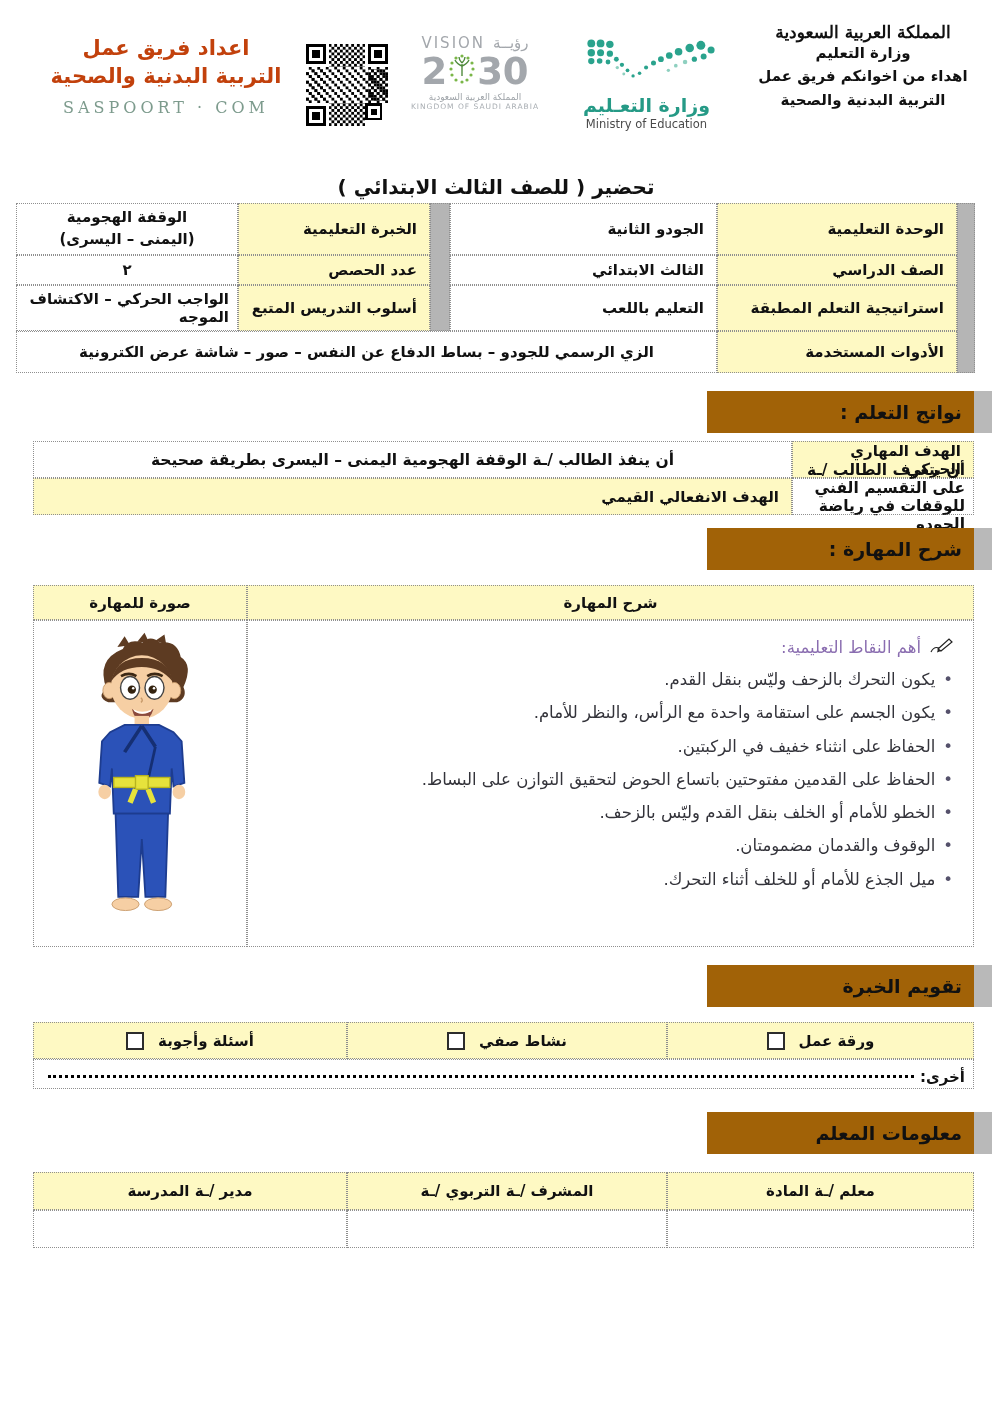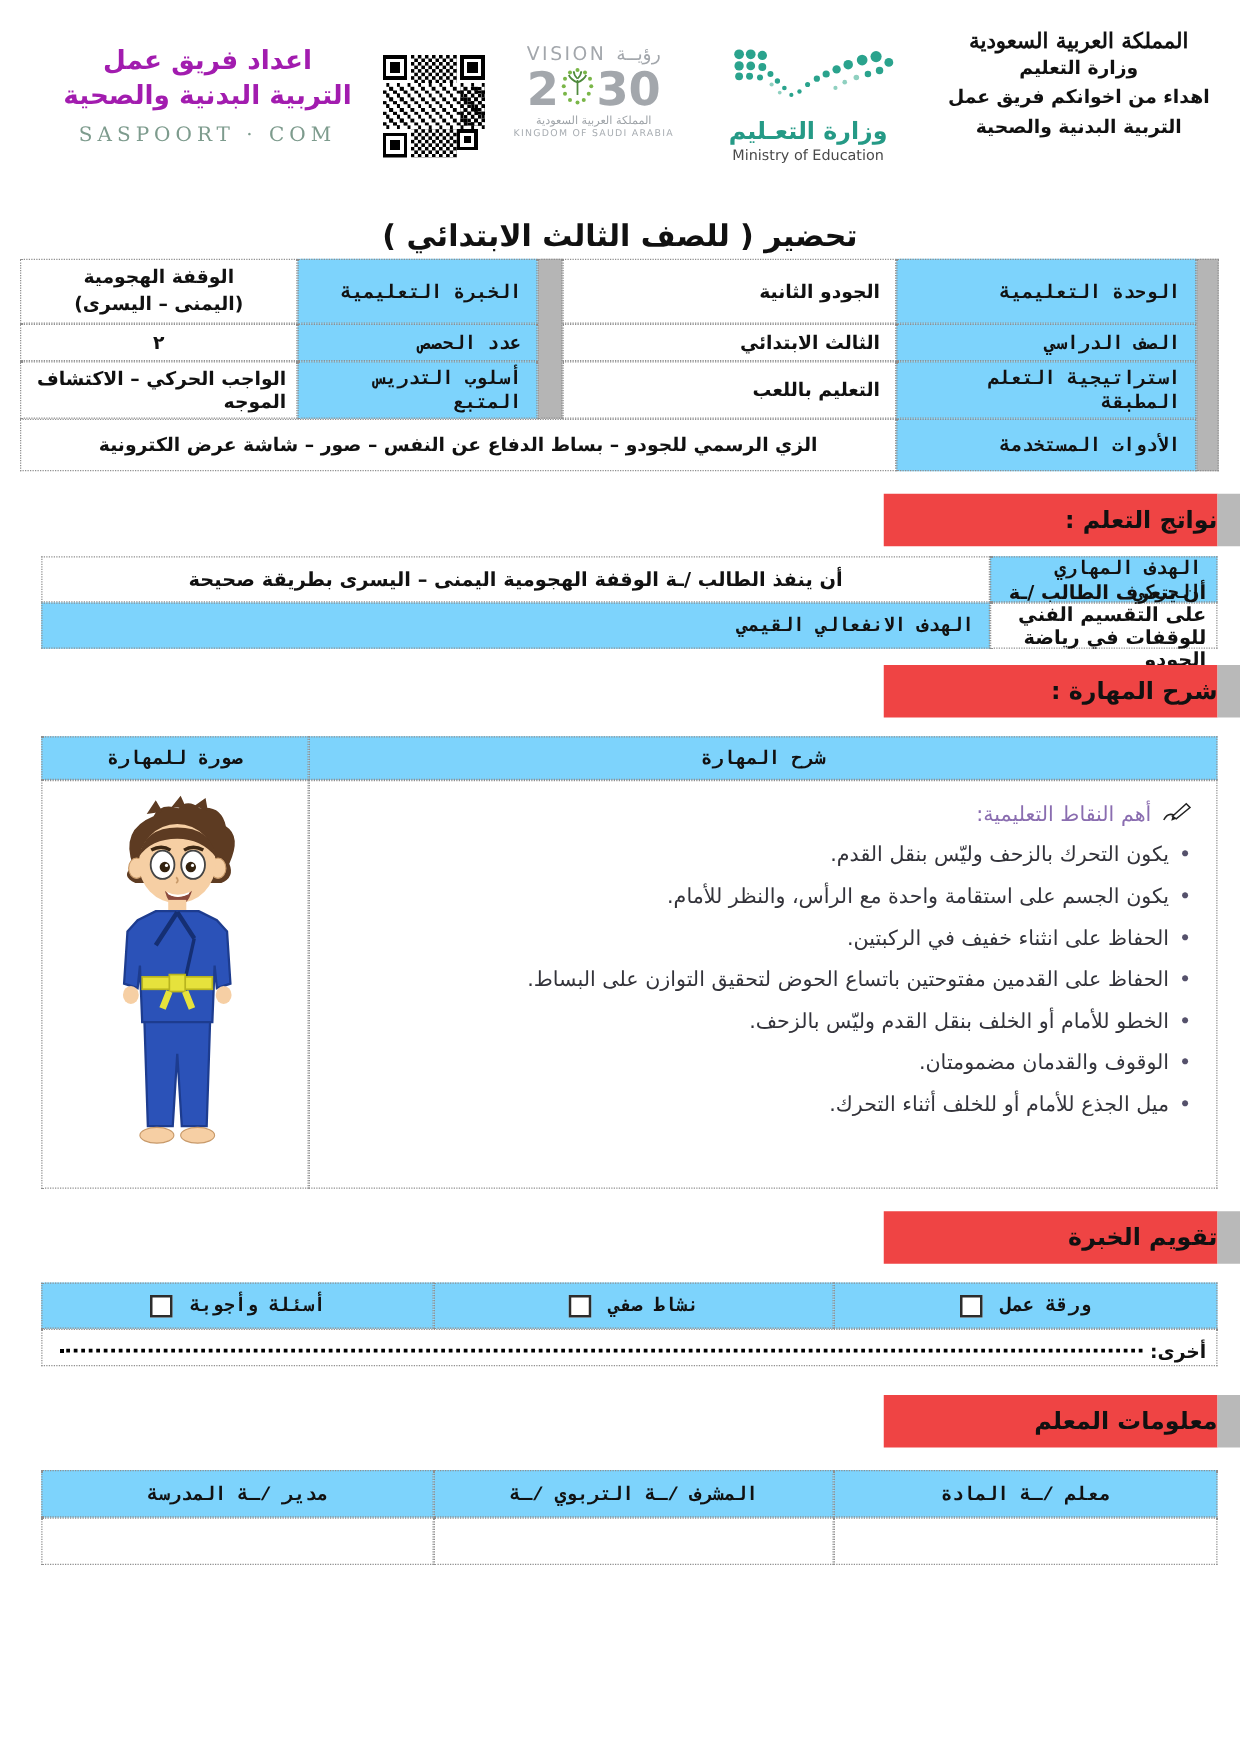--- a/index.html
+++ b/index.html
@@ -21,47 +21,47 @@
   .vision-block { width: 148px; text-align: center; color: #a3a7ac; padding-top: 12px; }
   .vision-row1 { display: flex; justify-content: center; gap: 8px; align-items: baseline;
                  font-size: 15px; }
   .vision-row1 .v-en { letter-spacing: 2px; }
   .vision-nums { display: flex; justify-content: center; align-items: center; direction: ltr; }
   .vision-nums .num { font-size: 37px; font-weight: bold; color: #a3a7ac; line-height: 1; }
   .vision-ar { font-size: 9px; color: #9fa4a9; margin-top: 2px; }
   .vision-en2 { font-size: 7.5px; letter-spacing: 1px; color: #a8adb2; }
   .qr-block { padding-top: 22px; }
   .brand { width: 252px; text-align: center; padding-top: 12px; }
-  .brand .b1, .brand .b2 { color: #a21caf; font-weight: bold; font-size: 21px; line-height: 1.35; }
+  .brand .b1, .brand .b2 { color: #c2410c; font-weight: bold; font-size: 21px; line-height: 1.35; }
   .brand .b3 { color: #7d9b8d; font-size: 16px; letter-spacing: 4px; margin-top: 7px;
                font-family: "DejaVu Serif", serif; }
 
   
-  .doc-title { text-align: center; font-size: 24px; font-weight: bold; margin-top: 21px; }
+  .doc-title { text-align: center; font-size: 20px; font-weight: bold; margin-top: 21px; }
 
   
   .cell { border: 1px dotted #8f8f8f; display: flex; align-items: center; justify-content: center;
           font-size: 15px; font-weight: bold; padding: 2px 8px; }
-  .hcell { background: #7dd3fc; font-family: Liberation Mono, monospace; }
+  .hcell { background: #fef9c3; }
   .graybar { background: #b5b5b5; border: 1px dotted #8f8f8f; }
 
   
   .info-table { display: grid; width: 959px; margin: 4px 17px 0 16px;
                 grid-template-columns: 18px 240px 267px 20px 192px 222px;
                 grid-template-rows: 52px 30px 46px 42px; }
   .info-table .rbar { grid-column: 1; grid-row: 1 / 5; }
   .info-table .sep  { grid-column: 4; grid-row: 1 / 4; }
   .cell.align-start { justify-content: flex-start; padding-right: 12px; }
   .cell.pre { white-space: pre-line; text-align: center; line-height: 1.45; }
   .info-table .tools-value { grid-column: 3 / 7; }
 
   
   .section-header { position: relative; width: 267px; margin: 0 18px 0 0; height: 42px;
-                    background: #ef4444; font-size: 19px; font-weight: bold;
-                    display: flex; align-items: center; }
+                    background: #a16207; font-size: 19px; font-weight: bold;
+                    display: flex; align-items: center; padding-right: 12px; }
   .section-header::after { content: ""; position: absolute; right: -18px; top: 0;
                            width: 18px; height: 100%; background: #b9b9b9; }
 
   
   .outcomes-table { display: grid; width: 941px; margin: 8px 18px 0 0;
                     grid-template-columns: 182px 759px; grid-auto-rows: 37px; }
   .outcomes-table .val { font-size: 15.5px; }
 
   
   .skill-table { display: grid; width: 941px; margin: 15px 18px 0 0;

